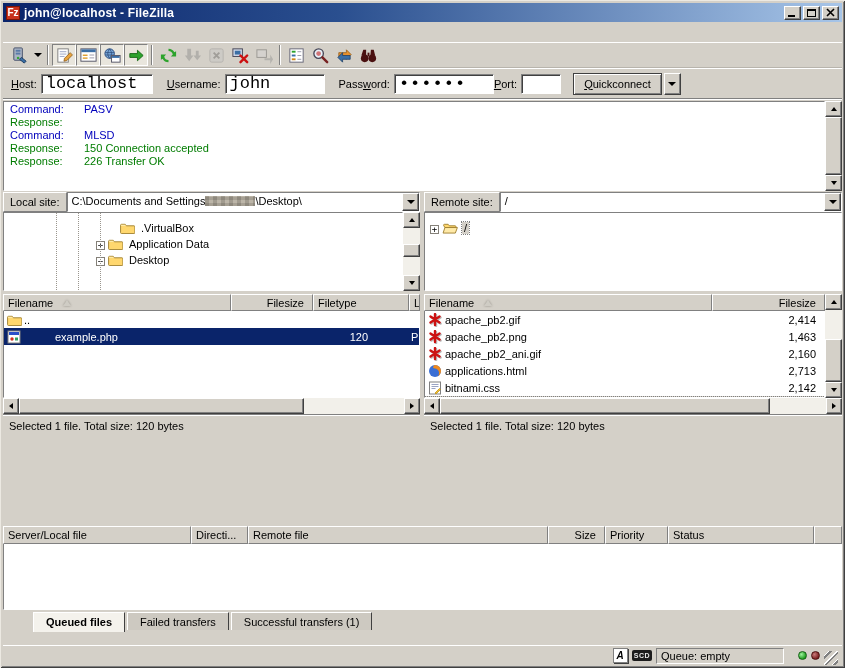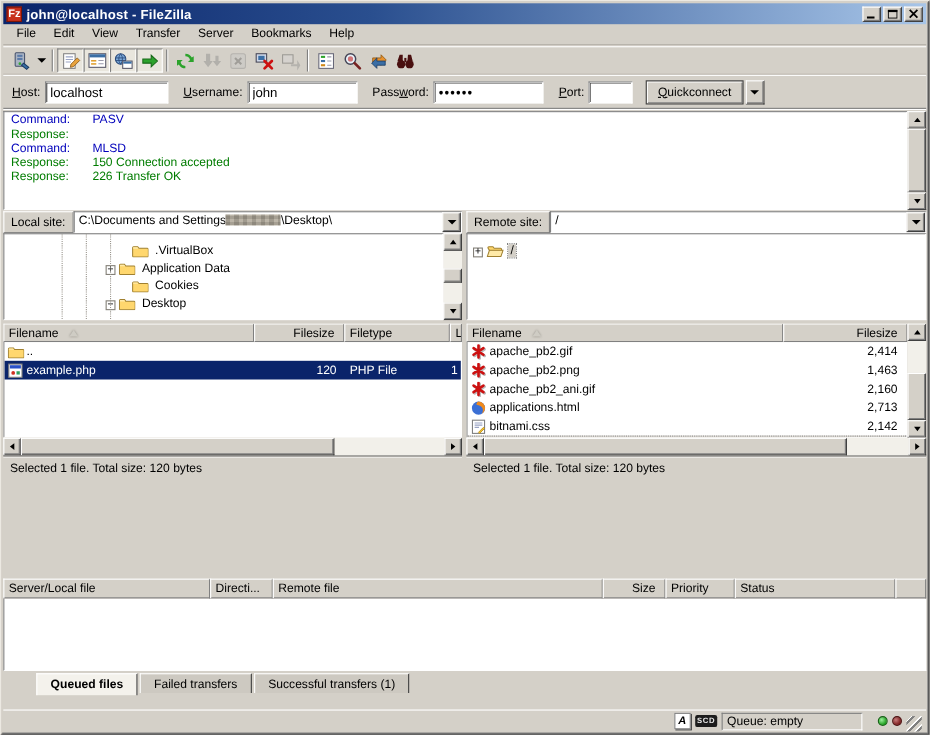--- a/index.html
+++ b/index.html
@@ -38,21 +38,21 @@
   .tbtn.pressed { background:#e9e6dd; border:1px solid; border-color:#808080 #ffffff #ffffff #808080; }
   .tbtn.dis svg { filter:grayscale(1); opacity:.4; }
   .tbdd { width:13px; height:22px; display:flex; align-items:center; justify-content:center; }
   .caret-down { width:0; height:0; border-left:4px solid transparent; border-right:4px solid transparent; border-top:4px solid #000; }
   .tsep { width:2px; height:20px; margin:0 3px; border-left:1px solid #808080; border-right:1px solid #fff; }
 
   
   .quickbar { position:absolute; left:3px; top:68px; right:3px; height:31px; display:flex; align-items:center; border-top:1px solid #fff; border-bottom:1px solid #808080; box-shadow:0 1px 0 #fff; padding-left:8px; }
   .qlabel { margin-right:4px; white-space:nowrap; }
   .qlabel .u { text-decoration:underline; }
-  .qfield { height:20px; padding:2px 4px; font-family:Liberation Sans, sans-serif; font-size:12px; }
+  .qfield { height:20px; padding:2px 4px; font-family:Liberation Mono, monospace; font-size:17px; }
   .qc-btn { height:22px; padding:2px 10px; font-size:11px; margin-left:12px; border:1px solid #404040; background:#d4d0c8; box-shadow: inset 1px 1px 0 #fff, inset -1px -1px 0 #808080; }
   .qc-btn .u { text-decoration:underline; }
   .qc-dd { width:17px; height:22px; margin-left:2px; display:flex; align-items:center; justify-content:center; }
 
   
   .log { position:absolute; left:3px; top:101px; right:3px; height:90px; display:flex; }
   .logbody { flex:1; background:#fff; border:1px solid; border-color:#808080 #ffffff #ffffff #808080; padding:1px 0 0 6px; overflow:hidden; }
   .logline { height:13px; line-height:13px; white-space:nowrap; display:flex; }
   .logline .llabel { width:74px; flex:none; }
   .log-command { color:#0000bb; }
@@ -96,21 +96,21 @@
   .splitter { height:3px; flex:none; }
 
   .listwrap { flex:none; display:flex; }
   .listmain { flex:1; display:flex; flex-direction:column; overflow:hidden; }
   .listhdr { height:17px; flex:none; display:flex; }
   .sortarrow { width:0; height:0; border-left:4px solid transparent; border-right:4px solid transparent; border-bottom:6px solid #cfccc4; margin-left:10px; filter:drop-shadow(0 0 1px #908c84); }
   .listbody { background:#fff; border:1px solid; border-color:#808080 #ffffff #ffffff #808080; border-top:none; overflow:hidden; flex:1; }
   .lrow { height:17px; display:flex; align-items:center; white-space:nowrap; }
   .lrow .fic { width:20px; flex:none; display:flex; justify-content:center; }
   .lrow .fname { flex:1; overflow:hidden; }
-  .lrow.sel-active { background:#0a246a; color:#fff; }
+  .lrow.sel-active { background:#0a246a; color:#fff;gap:31px; }
   .lrow.sel-inactive { background:#d4d0c8; outline:1px dotted #808080; outline-offset:-1px; }
   .cell-r { text-align:right; padding-right:8px; flex:none; }
 
   .statusrow { flex:1; border-top:1px solid #808080; box-shadow: inset 0 1px 0 #fff; padding:5px 0 0 6px; white-space:nowrap; overflow:hidden; }
 
   
   .queue { position:absolute; left:3px; top:526px; right:3px; }
   .qhdr { display:flex; height:18px; }
   .qbody { height:66px; background:#fff; border:1px solid; border-color:#808080 #ffffff #ffffff #808080; border-top:none; }
   .tabsrow { display:flex; align-items:flex-start; padding:2px 0 0 30px; height:24px; }
@@ -151,29 +151,20 @@
           </svg>
       </div>
       <div class="winbtn raised">
         <svg width="9" height="9">
             <path d="M1 1l7 7M8 1l-7 7" stroke="#000" stroke-width="1.6"></path>
           </svg>
       </div>
     </div>
   </div>
 
-  <div class="menubar">
-    <span class="menuitem">File</span>
-    <span class="menuitem">Edit</span>
-    <span class="menuitem">View</span>
-    <span class="menuitem">Transfer</span>
-    <span class="menuitem">Server</span>
-    <span class="menuitem">Bookmarks</span>
-    <span class="menuitem">Help</span>
-  </div>
 
   <div class="toolbar">
     <div class="tbtn">
       <svg width="19" height="19" viewBox="0 0 20 20">
         <rect x="4" y="2" width="9" height="13" rx="1" fill="#aab4c4" stroke="#44506a"></rect>
         <rect x="6" y="4" width="5" height="2" fill="#5a7aa8"></rect>
           <rect x="6" y="7" width="5" height="2" fill="#5a7aa8"></rect>
         <circle cx="8.5" cy="12.5" r="1.3" fill="#37a637"></circle>
         <path d="M12 12l5 4-2 2-5-4z" fill="#3a6ea5" stroke="#1d3d63"></path>
       </svg>
@@ -279,21 +270,21 @@
     </div>
   </div>
 
   <div class="quickbar">
     <span class="qlabel"><span class="u">H</span><span>ost:</span></span>
     <input class="qfield sunken-white" style="width: 112px;" value="localhost">
     <span class="qlabel" style="margin-left:14px"><span class="u">U</span><span>sername:</span></span>
     <input class="qfield sunken-white" style="width: 100px;" value="john">
     <span class="qlabel" style="margin-left:14px"><span>Pass</span><span class="u">w</span><span>ord:</span></span>
     <input class="qfield sunken-white" style="width: 100px; letter-spacing: 1px;" value="••••••">
-    <span class="qlabel" style="margin-left:14px"><span class="u">P</span><span>ort:</span></span>
+    <span class="qlabel" style=""><span class="u">P</span><span>ort:</span></span>
     <input class="qfield sunken-white" style="width: 40px;" value="">
     <button class="qc-btn"><span class="u">Q</span><span>uickconnect</span></button>
     <div class="qc-dd raised">
         <span class="caret-down"></span>
       </div>
   </div>
 
   <div class="log">
     <div class="logbody">
       <div class="logline">
@@ -358,31 +349,20 @@
             <span class="expander">+</span>
           <span class="ticon">
               <svg width="15" height="12" viewBox="0 0 16 13">
                 <path fill="#ffd76e" stroke="#a08030" d="M.5 3.5c0-.6.4-1 1-1h4l1.2 1.6h8.3c.6 0 1 .4 1 1v6.4c0 .6-.4 1-1 1H1.5c-.6 0-1-.4-1-1z"></path>
                 <path fill="#ffeaa8" d="M1 3h4.2l1 1.4H1z"></path>
               </svg>
             </span>
           <span class="tlabel">Application Data</span>
           </div>
         <div class="trow">
-            <span class="indent"></span>
-            <span class="expander blank"></span>
-          <span class="ticon">
-              <svg width="15" height="12" viewBox="0 0 16 13">
-                <path fill="#ffd76e" stroke="#a08030" d="M.5 3.5c0-.6.4-1 1-1h4l1.2 1.6h8.3c.6 0 1 .4 1 1v6.4c0 .6-.4 1-1 1H1.5c-.6 0-1-.4-1-1z"></path>
-                <path fill="#ffeaa8" d="M1 3h4.2l1 1.4H1z"></path>
-              </svg>
-            </span>
-          <span class="tlabel">Cookies</span>
-          </div>
-        <div class="trow">
             <span class="indent" style="width:92px"></span>
             <span class="expander">−</span>
           <span class="ticon">
               <svg width="15" height="12" viewBox="0 0 16 13">
                 <path fill="#ffd76e" stroke="#a08030" d="M.5 3.5c0-.6.4-1 1-1h4l1.2 1.6h8.3c.6 0 1 .4 1 1v6.4c0 .6-.4 1-1 1H1.5c-.6 0-1-.4-1-1z"></path>
                 <path fill="#ffeaa8" d="M1 3h4.2l1 1.4H1z"></path>
               </svg>
             </span>
           <span class="tlabel">Desktop</span>
           </div>

